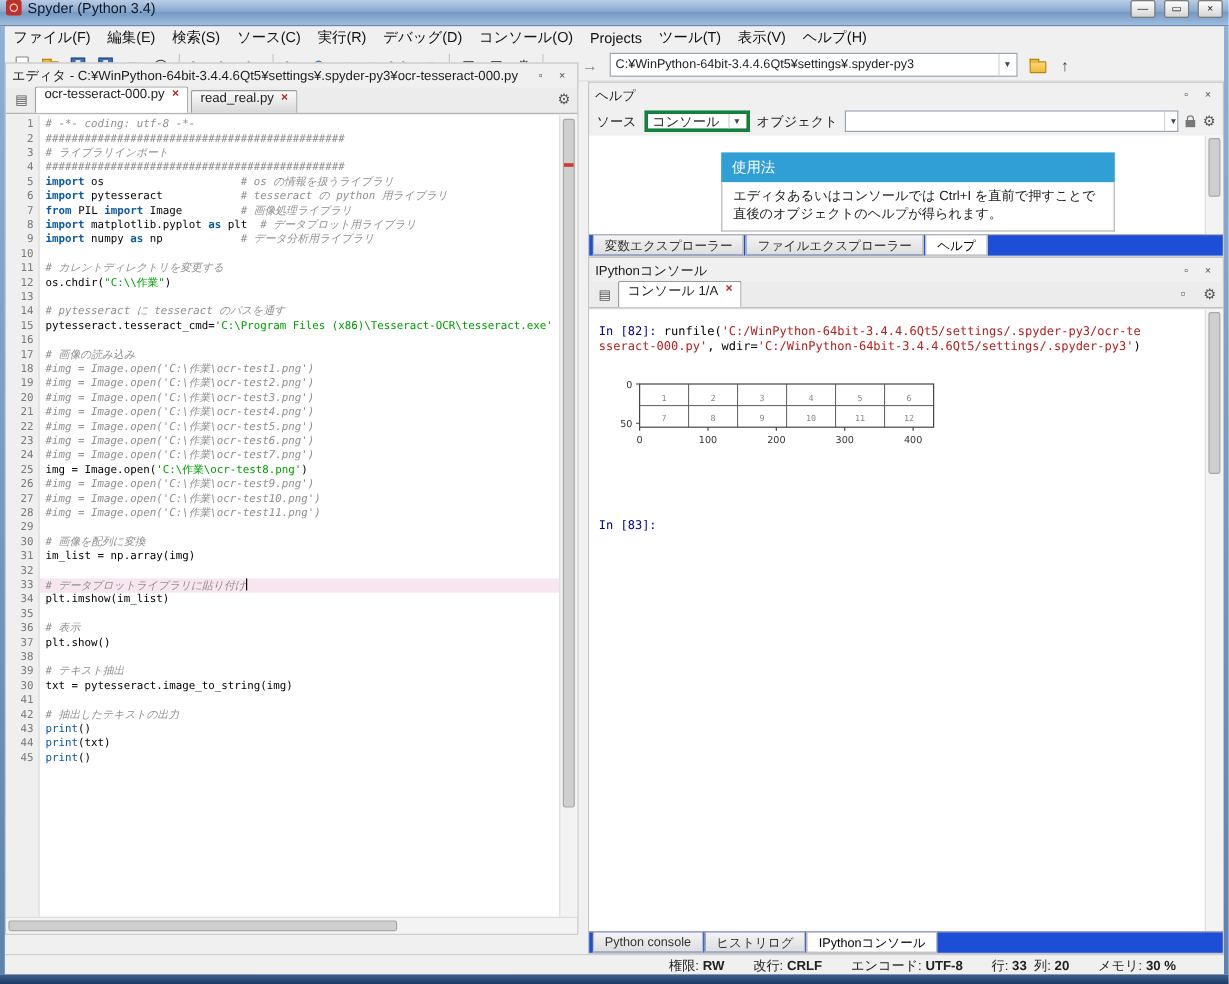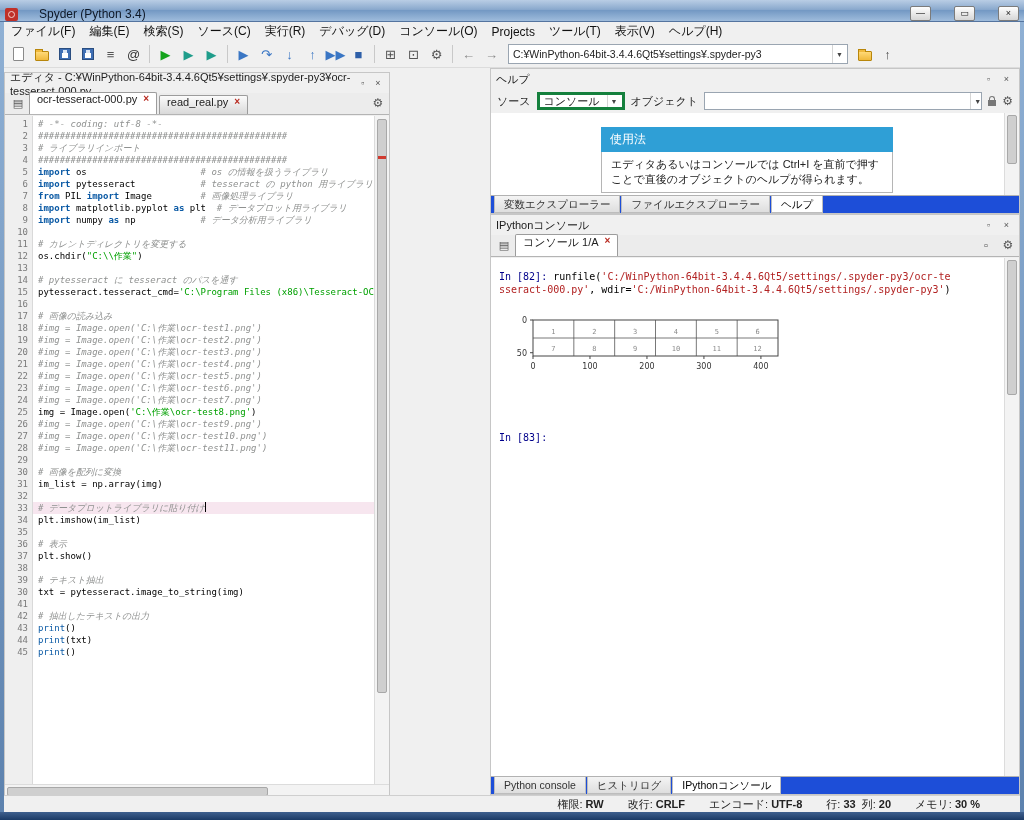--- a/index.html
+++ b/index.html
@@ -3,21 +3,21 @@
 <meta charset="utf-8">
 <style>
   *{margin:0;padding:0;box-sizing:border-box}
   html,body{width:1024px;height:820px;overflow:hidden;background:#fff;
     font-family:"Liberation Sans","DejaVu Sans",sans-serif;}
   #app{position:relative;width:1024px;height:820px;background:#f0f0f0}
 
   
   #titlebar{position:absolute;left:0;top:0;width:1024px;height:22px;
     background:linear-gradient(#b9cde5,#8aa9cd 45%,#7499c4 50%,#9fbcdc);
-    border-bottom:1px solid #54749f;display:flex;align-items:flex-end;padding:0 5px;gap:21px}
+    border-bottom:1px solid #54749f;display:flex;align-items:flex-start;padding:0 5px;gap:5px}
   #title-text{font-size:12px;color:#0d1726}
   .win-btn{width:21px;height:15px;border:1px solid #7b7b7b;border-radius:2px;
     background:linear-gradient(#fefefe,#d6d6d6);font-size:9px;line-height:13px;
     text-align:center;color:#222;margin-left:2px}
   #title-spacer{flex:1}
   #spyder-logo{width:13px;height:13px;background:#c03028;border-radius:2px;position:relative}
   #spyder-logo::after{content:"";position:absolute;inset:3px;border:1px solid #f3d0cd;border-radius:50%}
   .win-border{position:absolute;background:linear-gradient(#8fb0d4,#5d82ae);z-index:5}
   #wb-l{left:0;top:22px;width:4px;height:790px}
   #wb-r{right:0;top:22px;width:4px;height:790px}
@@ -54,21 +54,21 @@
   .tab{height:19px;display:flex;align-items:flex-start;padding:0 7px;font-size:11px;color:#222;
     border:1px solid #9c9c9c;border-bottom:none;background:linear-gradient(#fbfbfb,#d9d9d9);
     margin-right:2px;border-radius:2px 2px 0 0;white-space:nowrap}
   .tab.active{background:#fff;height:22px}
   .tab-close{color:#b8291f;font-weight:bold;font-size:10px;margin-left:6px}
   .tabbar-btn{width:18px;height:18px;display:flex;align-items:center;justify-content:center;
     font-size:11px;color:#555;margin:0 2px 2px 2px}
   .gear{font-size:12px;color:#555}
 
   
-  #editor-pane{left:4px;top:72px;width:386px;height:727px}
+  #editor-pane{left:4px;top:52px;width:478px;height:727px}
   #editor-body{position:absolute;top:43px;left:0;right:0;bottom:14px;display:flex;background:#fff}
   #gutter{width:28px;background:#efefef;border-right:1px solid #d9d9d9;
     font:9px/12px "DejaVu Sans Mono","Liberation Mono",monospace;color:#7a7a7a;
     text-align:right;padding:2px 4px 0 0;overflow:hidden}
   .gutter-line{height:12px}
   #code{flex:1;font:9px/12px "DejaVu Sans Mono","Liberation Mono",monospace;color:#000;
     white-space:pre;padding:2px 0 0 5px;overflow:hidden;position:relative}
   .code-line{height:12px;position:relative;z-index:1}
   .code-line.current{background:#f7e6ef;margin-left:-5px;padding-left:5px}
   .tk-k{color:#0b5aa5;font-weight:bold}
@@ -89,21 +89,21 @@
   #help-pane{left:490px;top:68px;width:530px;height:146px}
   #help-controls{position:absolute;top:20px;left:0;right:0;height:24px;display:flex;align-items:center;
     gap:6px;padding:0 6px;font-size:11px;color:#222}
   #source-combo{width:88px;height:18px;background:#fff;border:3px solid #15803d;display:flex;
     align-items:center;font-size:11px;padding:0 4px}
   #object-combo{flex:1;height:18px;background:#fff;border:1px solid #9aa5b1;display:flex;align-items:center}
   .ic-lock{width:8px;height:6px;background:#777;position:relative;margin-top:4px;display:inline-block}
   .ic-lock::before{content:"";position:absolute;top:-4px;left:1px;width:4px;height:4px;
     border:1.5px solid #777;border-bottom:none;border-radius:3px 3px 0 0}
   #help-content{position:absolute;top:44px;left:0;right:0;bottom:18px;background:#fff;overflow:hidden}
-  #usage-box{margin:14px 0 1px 110px;width:292px}
+  #usage-box{margin:14px 0 1px 110px;width:328px}
   #usage-header{background:#2f9fd6;color:#fff;font-size:12px;padding:4px 9px}
   #usage-body{border:1px solid #b5b5b5;border-top:none;padding:5px 9px;font-size:11px;line-height:15px;color:#222;background:#fff}
   #help-vthumb{top:2px;height:60%}
   .dock-tabs{position:absolute;left:0;bottom:0;right:0;height:18px;display:flex;background:#1d4ed8;
     border-top:1px solid #b2b2b2;padding-left:3px}
   .dock-tab{font-size:10.5px;padding:2px 9px 0 9px;border:1px solid #bdbdbd;border-top:none;
     background:linear-gradient(#f4f4f4,#dedede);color:#333;margin-right:1px}
   .dock-tab.active{background:#fff;color:#000}
 
   

